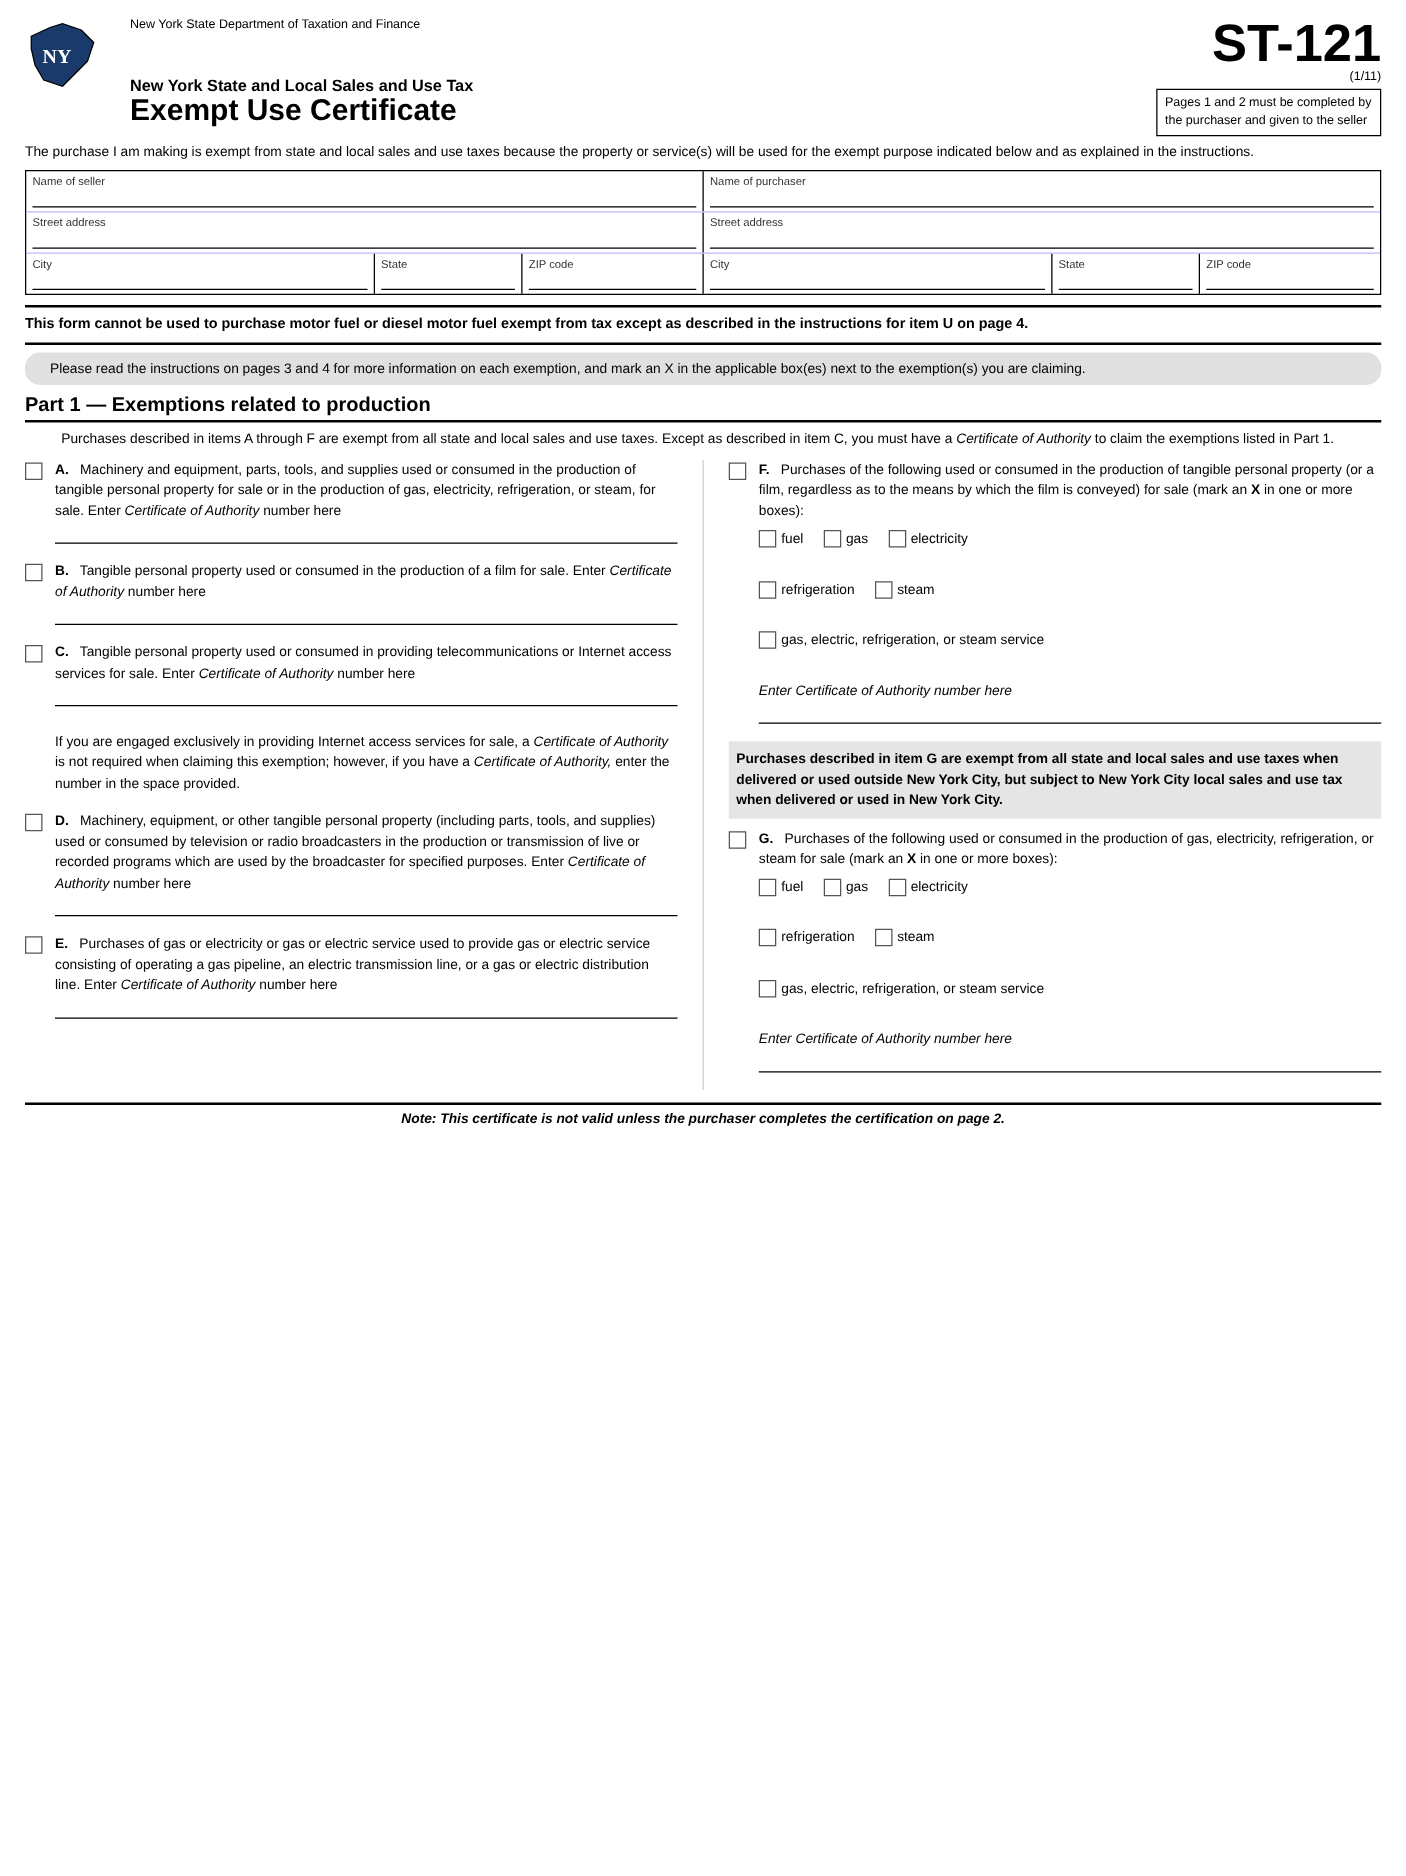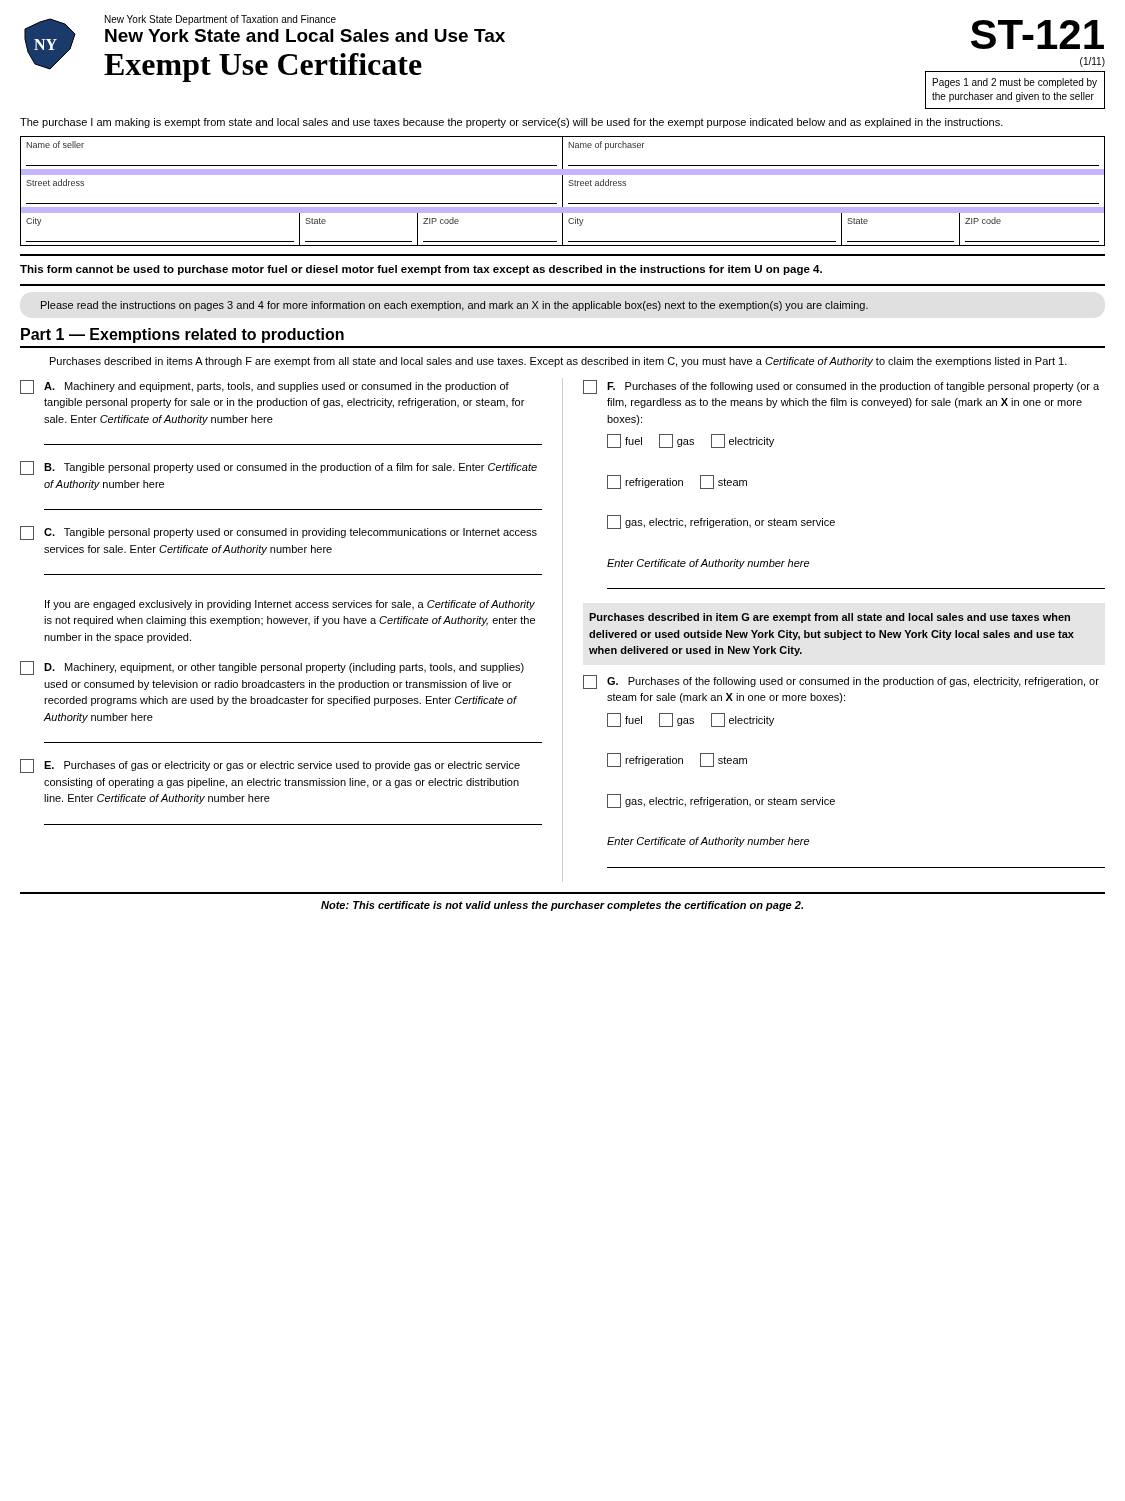--- a/index.html
+++ b/index.html
@@ -29,28 +29,28 @@
       flex-shrink: 0;
     }
     .header-title-block {
       flex: 1;
     }
     .header-dept {
       font-size: 10px;
       color: #000;
     }
     .header-tax-line {
-      font-size: 19px;
-      font-weight: bold;
+      font-size: 13px;
+      font-weight: bold;
+      margin-top: 36px;
     }
     .header-cert-title {
-      font-size: 32px;
+      font-size: 24px;
       font-weight: bold;
       line-height: 1.1;
-      font-family: Liberation Serif, serif;
     }
     .header-right {
       display: flex;
       flex-direction: column;
       align-items: flex-end;
       margin-left: 10px;
       flex-shrink: 0;
     }
     .st-number {
       font-size: 42px;
@@ -73,21 +73,21 @@
       font-size: 11px;
       margin-bottom: 6px;
       line-height: 1.4;
     }
     .fields-grid {
       border: 1px solid #000;
       margin-bottom: 8px;
     }
     .fields-row {
       display: flex;
-      border-bottom: 6px solid #c4b5fd;
+      border-bottom: 1px solid #c4b5fd;
     }
     .fields-row:last-child {
       border-bottom: none;
     }
     .field-cell {
       flex: 1;
       padding: 3px 5px;
       border-right: 1px solid #000;
       min-height: 28px;
       font-size: 10px;

